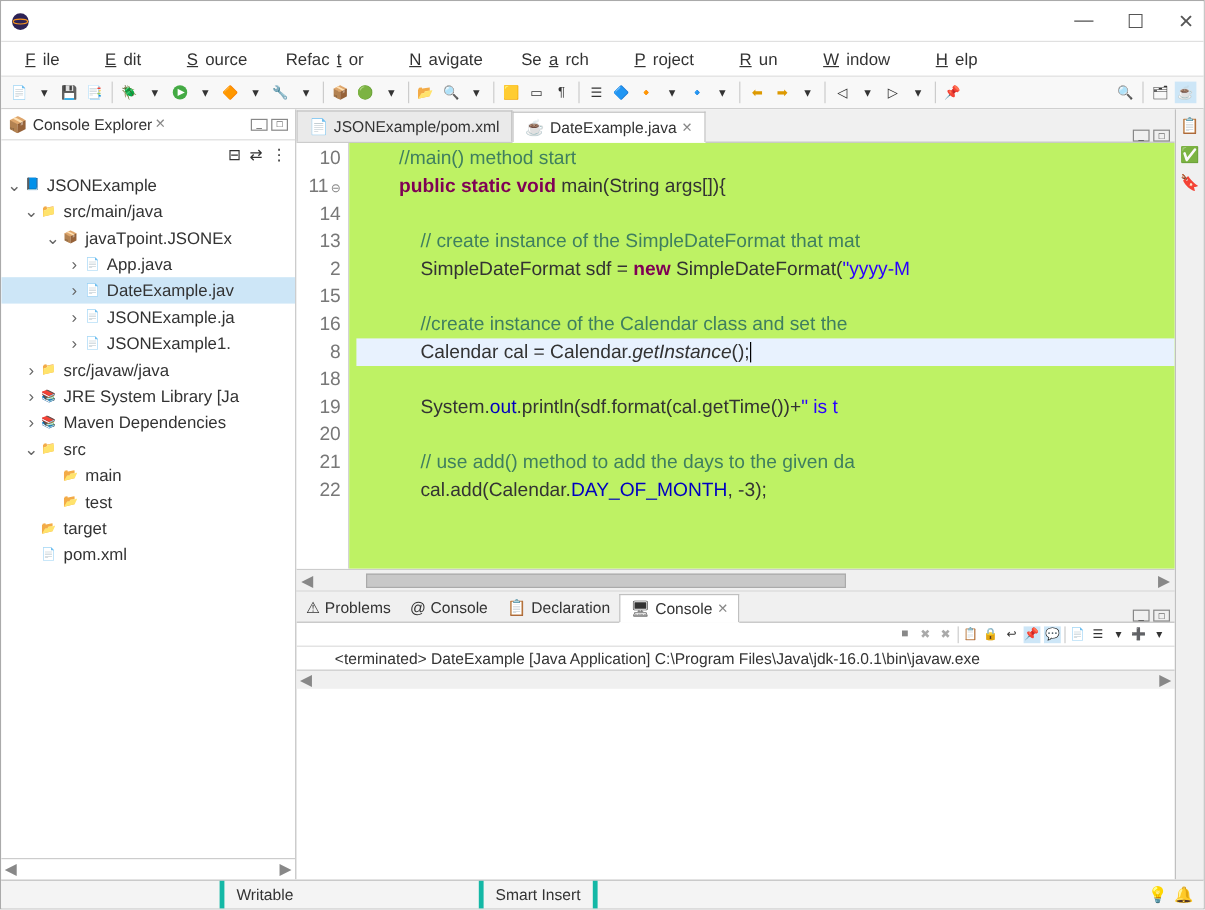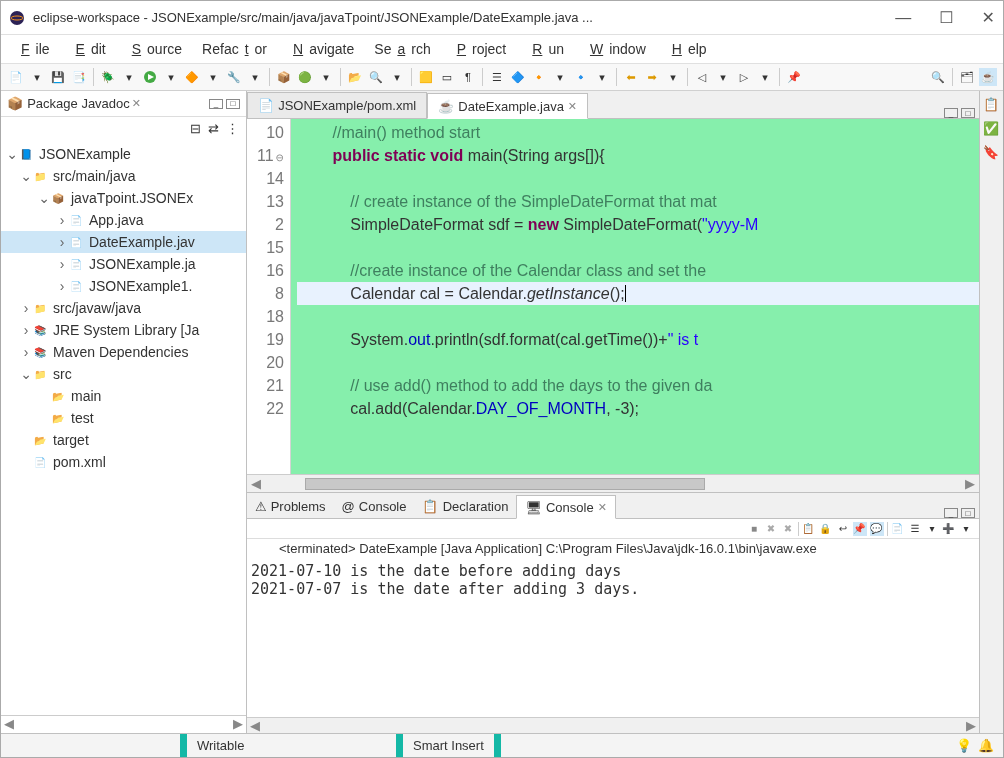--- a/index.html
+++ b/index.html
@@ -4,21 +4,21 @@
 <style>
 * { box-sizing: border-box; margin: 0; padding: 0; font-family: "Segoe UI", Tahoma, sans-serif; }
 body { background: #f0f0f0; width: 1004px; height: 758px; overflow: hidden; font-size: 13px; color: #333; }
 
 .window { background: #fff; width: 100%; height: 100%; display: flex; flex-direction: column; border: 1px solid #aaa; }
 .titlebar { height: 34px; display: flex; align-items: center; padding: 0 8px; background: #fff; border-bottom: 1px solid #e0e0e0; }
 .titlebar .icon { width: 16px; height: 16px; margin-right: 8px; }
 .titlebar .wincontrols { margin-left: auto; display: flex; gap: 28px; align-items:center; }
 .titlebar .wincontrols span { font-size: 16px; color:#555; }
 
-.menubar { height: 28px; display: flex; align-items: center; padding: 0 8px; gap: 8px; background:#fff; }
+.menubar { height: 28px; display: flex; align-items: center; padding: 0 8px; gap: 20px; background:#fff; }
 .menubar span { padding: 2px 6px; font-size: 14px; }
 .menubar .u { text-decoration: underline; }
 
 .toolbar { height: 28px; display: flex; align-items: center; padding: 0 6px; gap: 3px; background: #f8f8f8; border-top:1px solid #e0e0e0; border-bottom:1px solid #d0d0d0; overflow:hidden; }
 .toolbar .tb { width: 18px; height: 18px; display:inline-flex; align-items:center; justify-content:center; font-size:11px; }
 .toolbar .div { width:1px; height:18px; background:#ccc; margin:0 2px; }
 
 .content { flex:1; display:flex; overflow:hidden; }
 .sidebar { width: 246px; border-right: 1px solid #c0c0c0; display:flex; flex-direction:column; background:#fff; }
 .view-header { height: 26px; display:flex; align-items:center; padding:0 6px; border-bottom:1px solid #ddd; font-size:13px; }
@@ -38,21 +38,21 @@
 
 .main { flex:1; display:flex; flex-direction:column; overflow:hidden; }
 .editor-area { flex:1; display:flex; flex-direction:column; min-height:200px; border-bottom:1px solid #c0c0c0; }
 .editor-tabs { height:28px; display:flex; align-items:flex-end; background:#f0f0f0; border-bottom:1px solid #c0c0c0; }
 .editor-tab { height:26px; padding:0 10px; display:flex; align-items:center; gap:4px; border:1px solid #c0c0c0; border-bottom:none; background:#eaeaea; font-size:13px; }
 .editor-tab.active { background:#fff; border-bottom:1px solid #fff; margin-bottom:-1px; }
 .editor-tab .tabx { color:#888; font-size:11px; }
 .editor-body { flex:1; display:flex; overflow:hidden; font-family:"Consolas",monospace; font-size:16px; position:relative; }
 .gutter { width:44px; background:#fff; border-right:1px solid #d4d4d4; text-align:right; padding-right:6px; color:#787878; line-height:23px; padding-top:2px; }
 .gutter .ln { height:23px; }
-.code { flex:1; background:#86efac; padding-top:2px; padding-left:6px; line-height:23px; white-space:pre; overflow:hidden; position:relative; }
+.code { flex:1; background:#bef264; padding-top:2px; padding-left:6px; line-height:23px; white-space:pre; overflow:hidden; position:relative; }
 .code .row { height:23px; }
 .code .hl { background:#e8f2fe; }
 .kw { color:#7f0055; font-weight:bold; }
 .cm { color:#3f7f5f; }
 .st { color:#2a00ff; }
 .fld { color:#0000c0; }
 .mth { font-style:italic; }
 .cursor { border-right:1px solid #000; }
 .hscroll { height:18px; background:#f0f0f0; border-top:1px solid #ccc; display:flex; align-items:center; }
 .hscroll .thumb { height:12px; background:#c8c8c8; border:1px solid #aaa; margin-left:40px; width:400px; }
@@ -66,41 +66,40 @@
 .console-info { font-size:13px; padding:2px 4px; white-space:nowrap; overflow:hidden;margin-left:28px; }
 .console-out { flex:1; font-family:"Consolas",monospace; font-size:15px; padding:4px; white-space:pre; overflow:auto; }
 
 .sidebar-scroll { height:18px; border-top:1px solid #ccc; display:flex; }
 .sidebar-scroll .arrow { width:16px; text-align:center; color:#888; }
 
 .rightstrip { width:24px; background:#f0f0f0; border-left:1px solid #c0c0c0; display:flex; flex-direction:column; align-items:center; padding-top:6px; gap:8px; }
 .rightstrip span { width:16px; height:16px; }
 
 .statusbar { height:24px; display:flex; align-items:center; border-top:1px solid #c0c0c0; background:#f4f4f4; font-size:13px; }
-.statusbar .cell { padding:0 10px; border-right:7px solid #14b8a6; height:100%; display:flex; align-items:center; }
+.statusbar .cell { padding:0 10px; border-right:4px solid #14b8a6; height:100%; display:flex; align-items:center; }
 .statusbar .spacer { flex:1; }
 
 .minmax { display:flex; gap:3px; margin-left:auto; }
 .minmax span { width:14px; height:10px; border:1px solid #888; font-size:8px; display:inline-flex; align-items:center; justify-content:center; }
 
 svg { display:block; }
 </style>
 </head>
 <body>
 
 <div class="window">
 
   <div class="titlebar">
     <span class="icon">
       <svg width="16" height="16">
           <circle cx="8" cy="8" r="7" fill="#2c2255"></circle>
           <ellipse cx="8" cy="8" rx="6" ry="2" fill="none" stroke="#f7941e" stroke-width="1"></ellipse>
         </svg>
     </span>
-    <span>eclipse-workspace - JSONExample/src/main/java/javaTpoint/JSONExample/DateExample.java ...</span>
     <div class="wincontrols">
       <span>—</span>
       <span>☐</span>
       <span>✕</span>
     </div>
   </div>
 
   <div class="menubar">
     <span><span class="u">F</span>ile</span>
     <span><span class="u">E</span>dit</span>
@@ -168,21 +167,21 @@
     <span class="div"></span>
     <span class="tb">🗂</span>
     <span class="tb" style="background:#cde6f7">☕</span>
   </div>
 
   <div class="content">
 
     <div class="sidebar">
       <div class="view-header">
         <span>📦</span>
-        <span style="margin-left:4px">Package Javadoc</span>
+        <span style="margin-left:4px">Console Explorer</span>
         <span class="tabx">✕</span>
         <span class="spacer"></span>
         <span class="minmax">
             <span>_</span>
             <span>□</span>
           </span>
       </div>
       <div class="mini-toolbar">
         <span>⊟</span>
         <span>⇄</span>
@@ -350,22 +349,20 @@
           <span style="background:#cde6f7">📌</span>
           <span style="background:#cde6f7">💬</span>
           <span style="width:1px;background:#ccc;height:14px"></span>
           <span>📄</span>
           <span>☰</span>
             <span>▾</span>
           <span>➕</span>
             <span>▾</span>
         </div>
         <div class="console-info">&lt;terminated&gt; DateExample [Java Application] C:\Program Files\Java\jdk-16.0.1\bin\javaw.exe</div>
-        <div class="console-out">2021-07-10 is the date before adding days
-2021-07-07 is the date after adding 3 days.</div>
         <div class="hscroll" style="height:16px">
           <span style="width:16px;text-align:center;color:#888">◀</span>
             <span style="flex:1"></span>
             <span style="width:16px;text-align:center;color:#888">▶</span>
         </div>
       </div>
     </div>
 
     <div class="rightstrip">
       <span>📋</span>

